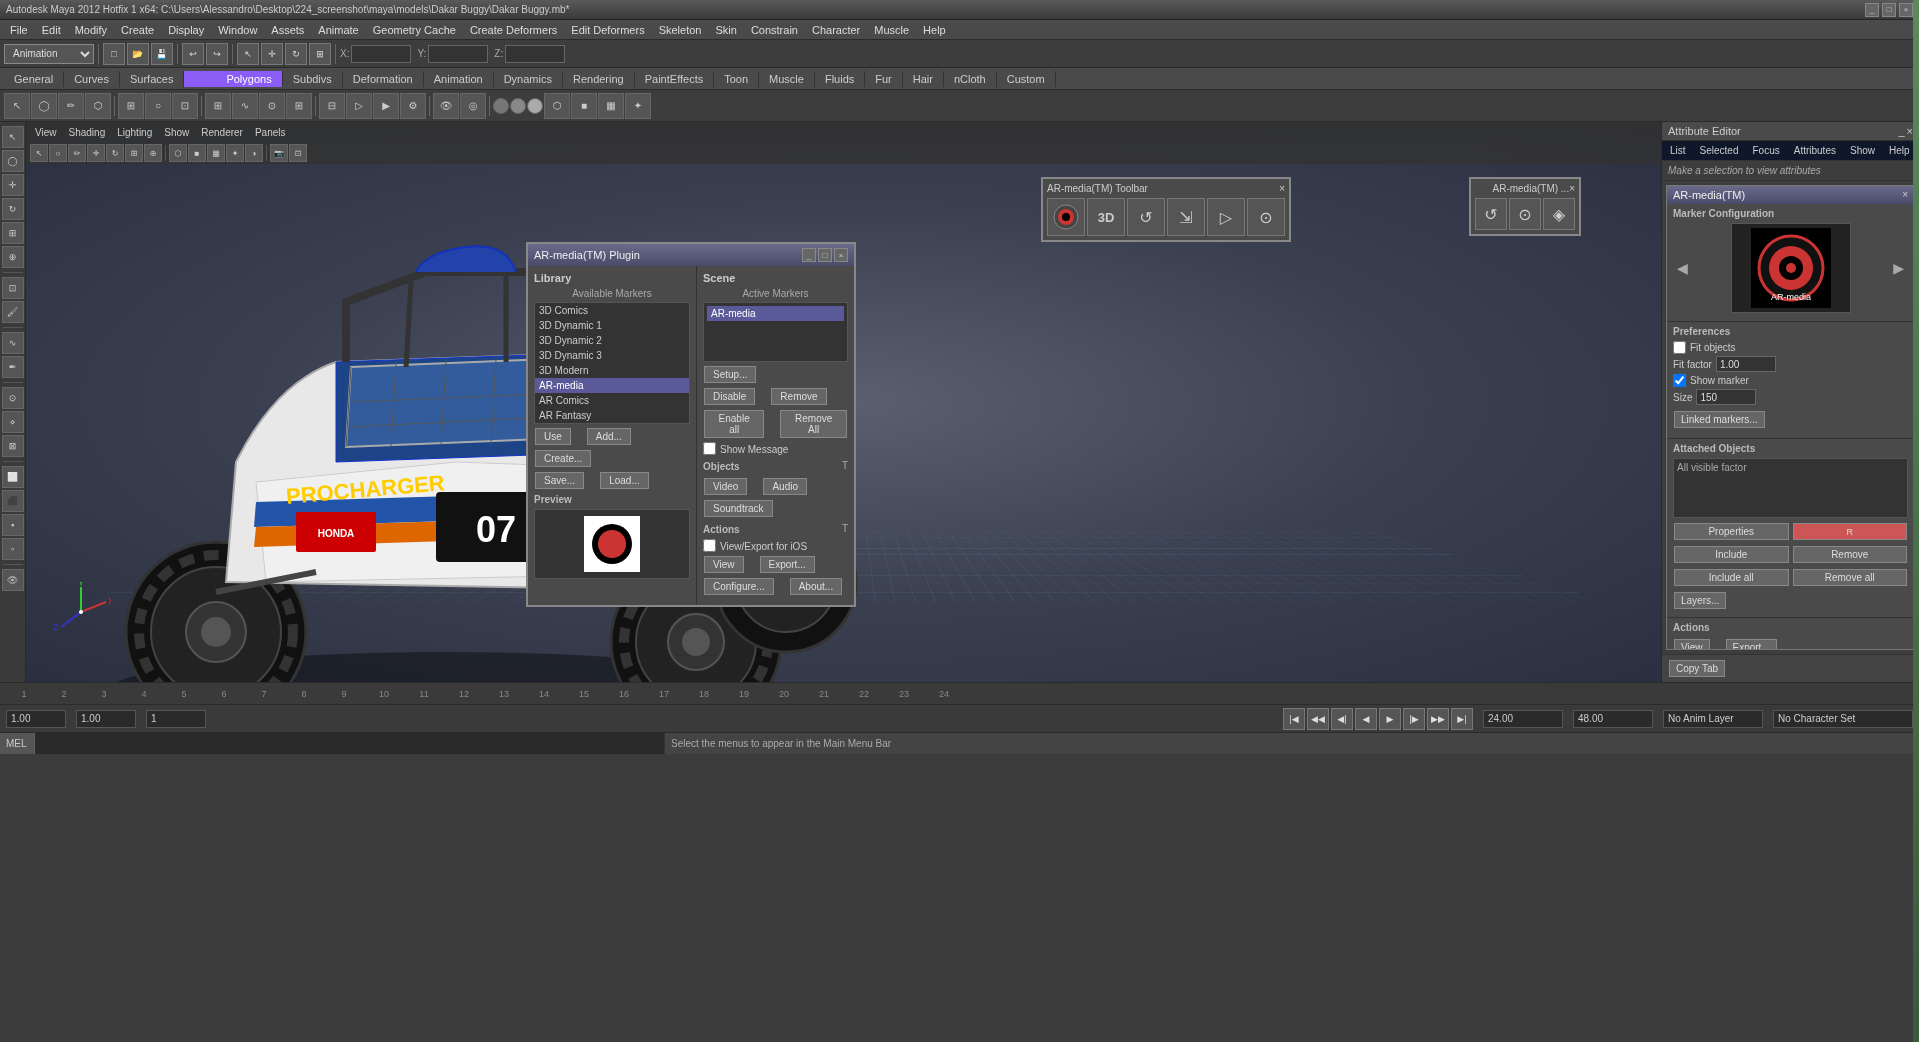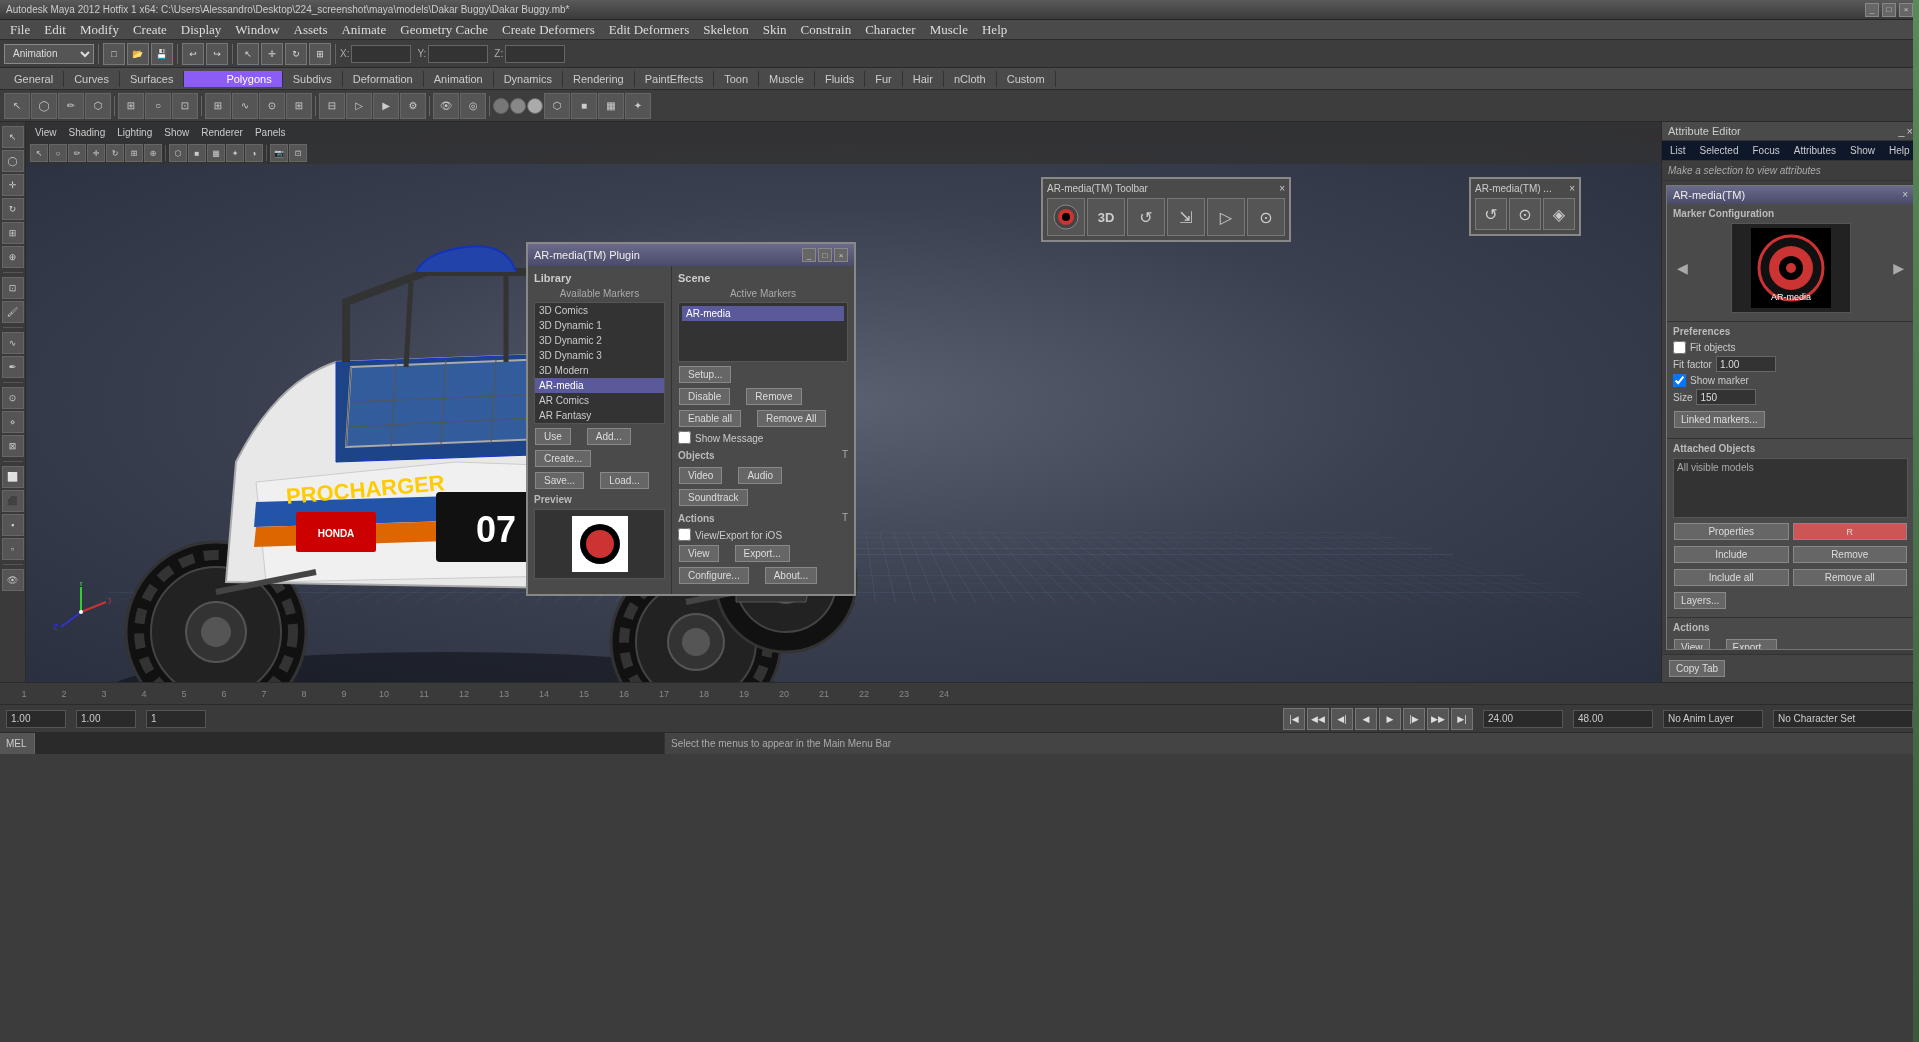--- a/index.html
+++ b/index.html
@@ -41,24 +41,23 @@
       height: 20px;
       background: #4a4a4a;
       display: flex;
       align-items: center;
       padding: 0 4px;
       border-bottom: 1px solid #2a2a2a;
       gap: 2px;
     }
     #menu-bar .menu-item {
       padding: 2px 6px;
-      font-size: 13px;
+      font-size: 11px;
       color: #ddd;
       cursor: pointer;
-      font-family: Liberation Serif, serif;
     }
 
     
     #toolbar1 {
       width: 100%;
       height: 28px;
       background: #3d3d3d;
       display: flex;
       align-items: center;
       padding: 0 4px;
@@ -256,21 +255,21 @@
       background: #4a4a4a;
       border: 2px solid #888;
       padding: 4px;
       z-index: 20;
     }
     #ar-small-toolbar .float-title {
       font-size: 10px;
       color: #ccc;
       margin-bottom: 4px;
       display: flex;
-      justify-content: space-between;
+      justify-content: flex-end;
     }
     #ar-small-toolbar .float-buttons {
       display: flex;
       gap: 2px;
     }
 
     
     #ar-plugin-dialog {
       position: absolute;
       top: 120px;
@@ -297,21 +296,21 @@
       background: #666;
       border: 1px solid #888;
       display: flex; align-items: center; justify-content: center;
       font-size: 8px; cursor: pointer; color: #ccc;
     }
     #ar-plugin-dialog .dialog-body {
       display: flex;
       gap: 0;
     }
     #ar-plugin-dialog .library-panel {
-      width: 144px;
+      width: 169px;
       padding: 6px;
       border-right: 1px solid #333;
     }
     #ar-plugin-dialog .scene-panel {
       flex: 1;
       padding: 6px;
     }
     .panel-title {
       font-size: 11px;
       font-weight: bold;
@@ -1094,21 +1093,21 @@
           <input class="attr-input" type="text" value="150" style="">
         </div>
         <div style="margin:4px 0;">
           <button class="ar-btn">Linked markers...</button>
         </div>
       </div>
 
       <div class="attr-section">
         <div class="attr-section-title">Attached Objects</div>
         <div class="attached-list">
-          <span>All visible models</span>
+          <span>All visible factor</span>
         </div>
         <div class="btn-grid">
           <button class="ar-btn">Properties</button>
           <button class="ar-btn" style="background:#c55;font-size:9px;">R</button>
         </div>
         <div class="btn-grid">
           <button class="ar-btn">Include</button>
           <button class="ar-btn">Remove</button>
         </div>
         <div class="btn-grid">

